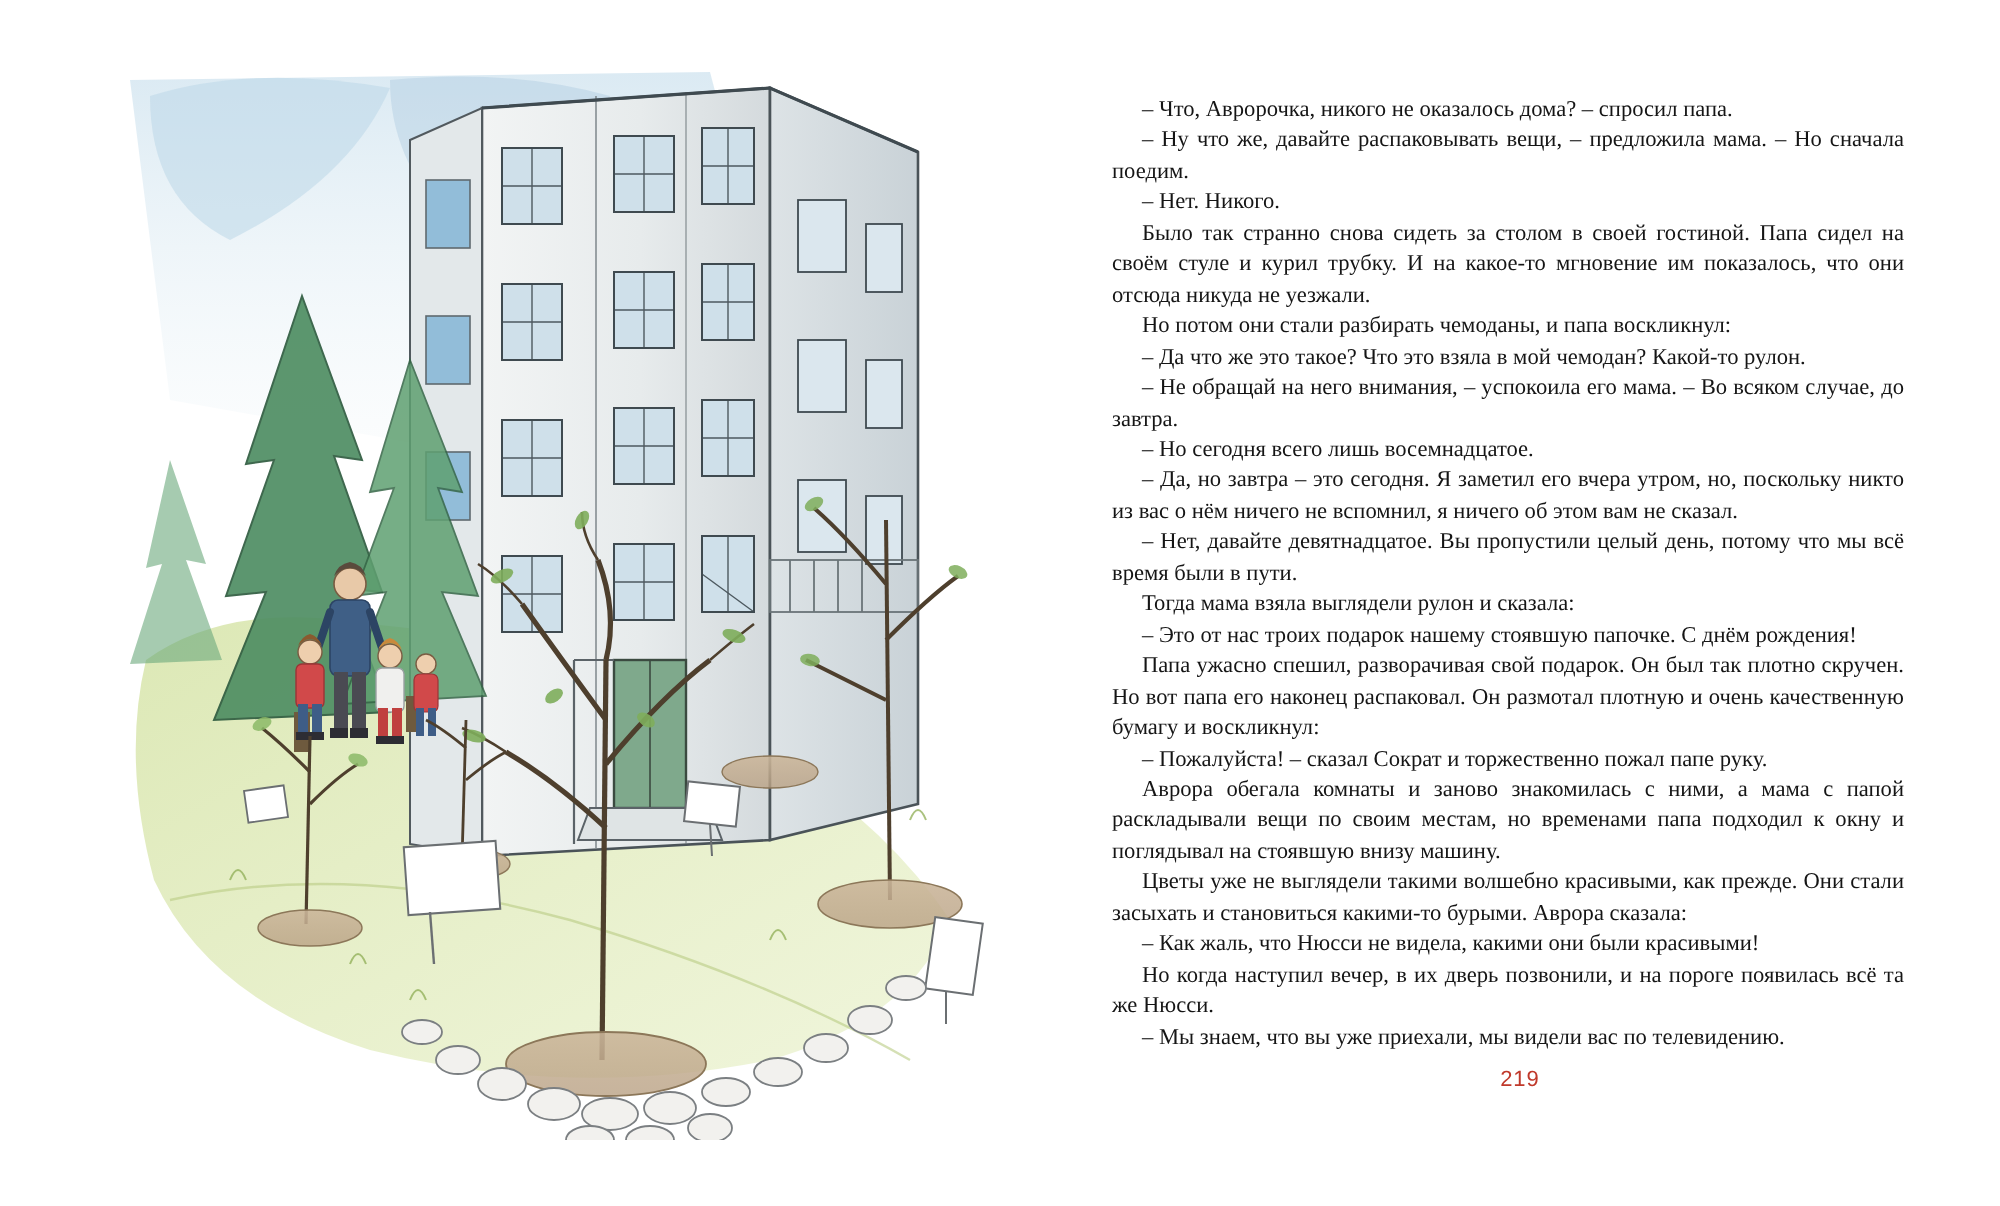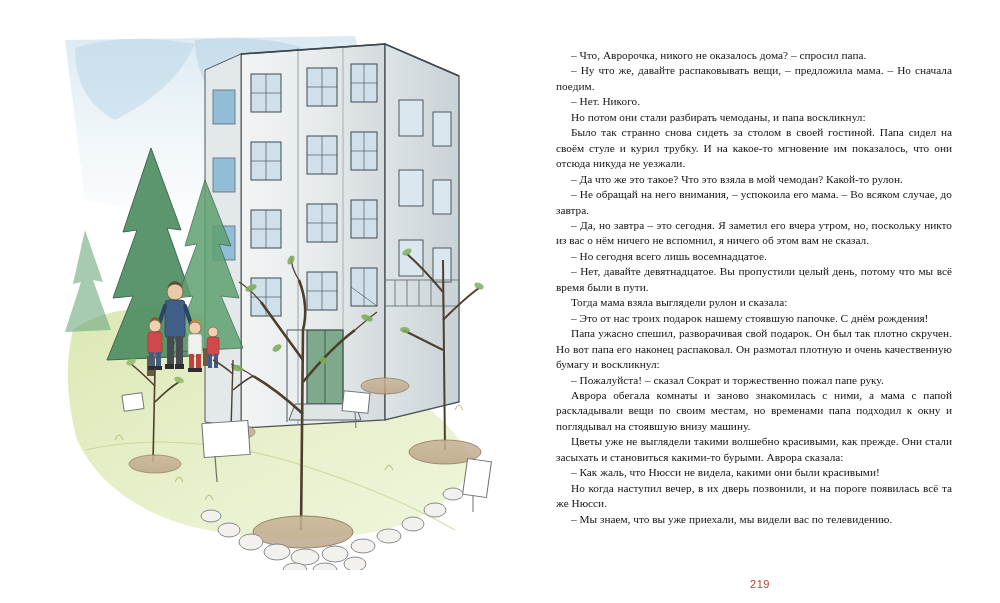--- a/index.html
+++ b/index.html
@@ -69,21 +69,20 @@
   .folio {
     position: absolute;
     left: 0;
     top: 534px;
     width: 480px;
     text-align: center;
     font-size: 11px;
     font-family: "Liberation Sans", sans-serif;
     color: #c0392b;
     letter-spacing: 0.5px;
-    margin-top: 44px;
   }
 </style>
 </head>
 <body>
 
 <div class="page-spread">
 
   <div class="page-left">
     <div class="illustration">
       <svg class="illo-svg" width="450" height="540" viewBox="0 0 450 540" xmlns="http://www.w3.org/2000/svg">
@@ -366,26 +365,26 @@
         </g>
       </svg>
     </div>
   </div>
 
   <div class="page-right">
     <div class="text-column">
       <p class="dash">– Что, Авророчка, никого не оказалось дома? – спросил папа.</p>
       <p class="dash">– Ну что же, давайте распаковывать вещи, – предложила мама. – Но сначала поедим.</p>
       <p class="dash">– Нет. Никого.</p>
+      <p class="indent">Было так странно снова сидеть за столом в своей гостиной. Папа сидел на своём стуле и курил трубку. И на какое-то мгновение им показалось, что они отсюда никуда не уезжали.</p>
       <p class="indent">Но потом они стали разбирать чемоданы, и папа воскликнул:</p>
-      <p class="indent">Было так странно снова сидеть за столом в своей гостиной. Папа сидел на своём стуле и курил трубку. И на какое-то мгновение им показалось, что они отсюда никуда не уезжали.</p>
       <p class="dash">– Да что же это такое? Что это взяла в мой чемодан? Какой-то рулон.</p>
       <p class="dash">– Не обращай на него внимания, – успокоила его мама. – Во всяком случае, до завтра.</p>
+      <p class="dash">– Но сегодня всего лишь восемнадцатое.</p>
       <p class="dash">– Да, но завтра – это сегодня. Я заметил его вчера утром, но, поскольку никто из вас о нём ничего не вспомнил, я ничего об этом вам не сказал.</p>
-      <p class="dash">– Но сегодня всего лишь восемнадцатое.</p>
       <p class="dash">– Нет, давайте девятнадцатое. Вы пропустили целый день, потому что мы всё время были в пути.</p>
       <p class="indent">Тогда мама взяла выглядели рулон и сказала:</p>
       <p class="dash">– Это от нас троих подарок нашему стоявшую папочке. С днём рождения!</p>
       <p class="indent">Папа ужасно спешил, разворачивая свой подарок. Он был так плотно скручен. Но вот папа его наконец распаковал. Он размотал плотную и очень качественную бумагу и воскликнул:</p>
       <p class="dash">– Пожалуйста! – сказал Сократ и торжественно пожал папе руку.</p>
       <p class="indent">Аврора обегала комнаты и заново знакомилась с ними, а мама с папой раскладывали вещи по своим местам, но временами папа подходил к окну и поглядывал на стоявшую внизу машину.</p>
       <p class="indent">Цветы уже не выглядели такими волшебно красивыми, как прежде. Они стали засыхать и становиться какими-то бурыми. Аврора сказала:</p>
       <p class="dash">– Как жаль, что Нюсси не видела, какими они были красивыми!</p>
       <p class="indent">Но когда наступил вечер, в их дверь позвонили, и на пороге появилась всё та же Нюсси.</p>
       <p class="dash">– Мы знаем, что вы уже приехали, мы видели вас по телевидению.</p>

